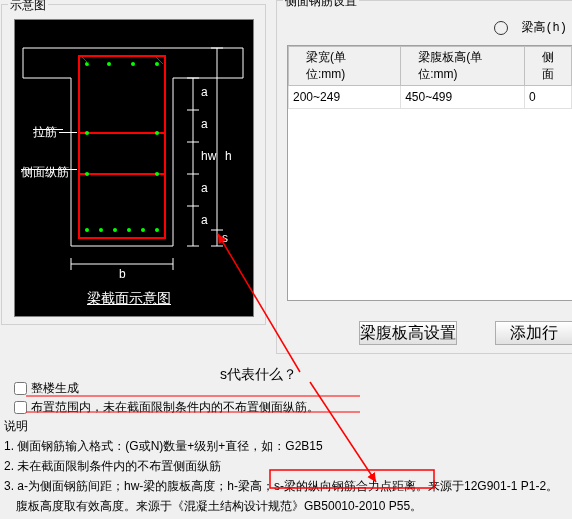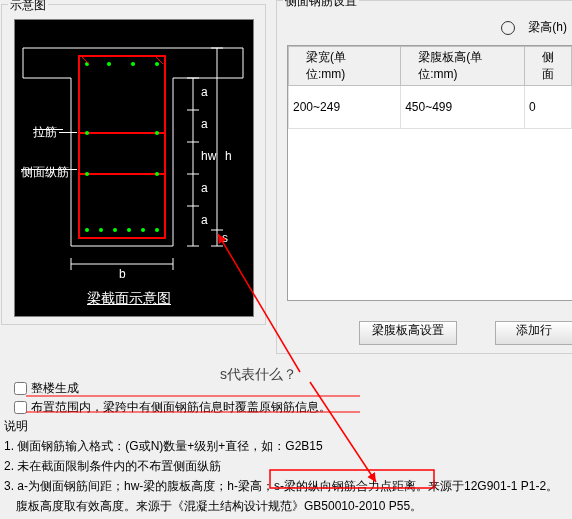--- a/index.html
+++ b/index.html
@@ -5,26 +5,26 @@
   body { margin:0; padding:0; font-family:"Microsoft YaHei","SimSun",sans-serif; font-size:12px; background:#f0f0f0; color:#000; }
   .app { width:468px; height:519px; position:relative; background:#f0f0f0; }
   .group { border:1px solid #d0d0d0; position:absolute; background:#f0f0f0; }
   .group-title { position:absolute; top:-8px; left:6px; background:#f0f0f0; padding:0 2px; font-size:12px; }
   .diagram-box { border:1px solid #808080; background:#000; position:absolute; }
   .diagram-label { color:#fff; font-size:12px; }
   .radio-row { display:flex; align-items:center; gap:4px; }
   .table-wrap { border:1px solid #a0a0a0; background:#fff; position:absolute; overflow:hidden; }
   table { border-collapse:collapse; width:100%; font-size:12px; }
   th { background:#f0f0f0; border:1px solid #c0c0c0; font-weight:normal; padding:2px 17px; text-align:left; height:18px; }
-  td { border:1px solid #e0e0e0; padding:12px 4px; height:18px; }
-  .btn { border:1px solid #adadad; background:linear-gradient(#fff,#e1e1e1); font-size:12px; text-align:center; cursor:default; display:flex; align-items:flex-start; justify-content:center; position:absolute; height:22px; }
+  td { border:1px solid #e0e0e0; padding:2px 4px; height:18px; }
+  .btn { border:1px solid #adadad; background:linear-gradient(#fff,#e1e1e1); font-size:16px; text-align:center; cursor:default; display:flex; align-items:flex-end; justify-content:center; position:absolute; height:22px; }
   .check-row { display:flex; align-items:center; gap:4px; margin:2px 0; }
   input[type=checkbox]{ margin:0; }
   .notes { position:absolute; font-size:12px; line-height:20px; }
-  .anno { color:#404040; position:absolute; }
+  .anno { color:#000000; position:absolute; }
   .arrow { position:absolute; pointer-events:none; }
 </style>
 </head>
 <body>
 
 <div class="app">
 
   <div class="group" style="left:1px; top:4px; width:263px; height:319px;">
     <div class="group-title">示意图</div>
     <div class="diagram-box" style="left:12px; top:14px; width:238px; height:296px;">
@@ -98,21 +98,21 @@
       <div class="diagram-label" style="position:absolute;left:6px;top:144px;">侧面纵筋</div>
       <div style="position:absolute;left:6px;top:148px;width:56px;height:1px;border-bottom:1px solid #fff"></div>
       <div class="diagram-label" style="position:absolute;left:72px;top:270px;font-size:14px;text-decoration:underline;font-family:Liberation Mono, monospace;">梁截面示意图</div>
     </div>
   </div>
 
   <div class="group" style="left:276px; top:0; width:296px; height:352px; border-right:none;">
     <div class="group-title">侧面钢筋设置</div>
 
     <div style="position:absolute;right:6px;top:18px;" class="radio-row">
-      <span style="display:inline-flex;align-items:center;gap:13px;">
+      <span style="display:inline-flex;align-items:center;gap:13px;font-family:Liberation Mono, monospace;">
         <span style="width:12px;height:12px;border:1px solid #333;border-radius:50%;display:inline-block;"></span>
         <span>梁高(h)</span>
       </span>
     </div>
 
     <div class="table-wrap" style="left:10px; top:44px; width:284px; height:254px;">
       <table>
         <thead>
             <tr>
           <th style="width:104px;">梁宽(单位:mm)</th>
@@ -138,21 +138,21 @@
     </div>
   </div>
 
   <div style="position:absolute;left:14px;top:378px;">
     <label class="check-row">
       <input type="checkbox" style="">
       <span>整楼生成</span>
     </label>
     <label class="check-row">
       <input type="checkbox" style="">
-      <span>布置范围内，梁跨中有侧面钢筋信息时覆盖原钢筋信息。</span>
+      <span>布置范围内，未在截面限制条件内的不布置侧面纵筋。</span>
     </label>
   </div>
 
   <div class="notes" style="left:4px; top:416px; width:566px;">
     <div>说明</div>
     <div>1. 侧面钢筋输入格式：(G或N)数量+级别+直径，如：G2B15</div>
     <div>2. 未在截面限制条件内的不布置侧面纵筋</div>
     <div>3. a-为侧面钢筋间距；hw-梁的腹板高度；h-梁高；s-梁的纵向钢筋合力点距离。来源于12G901-1 P1-2。</div>
     <div>　腹板高度取有效高度。来源于《混凝土结构设计规范》GB50010-2010 P55。</div>
   </div>

